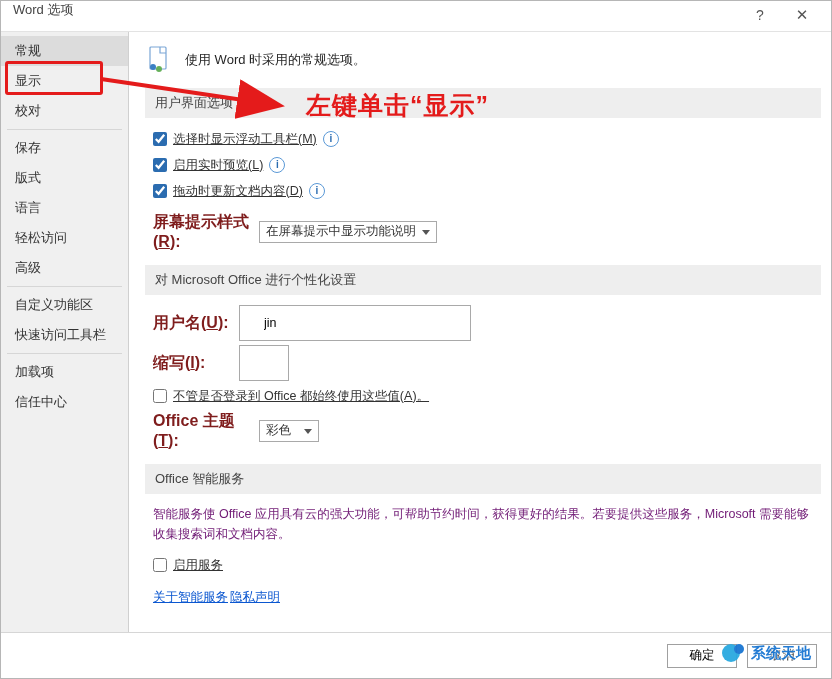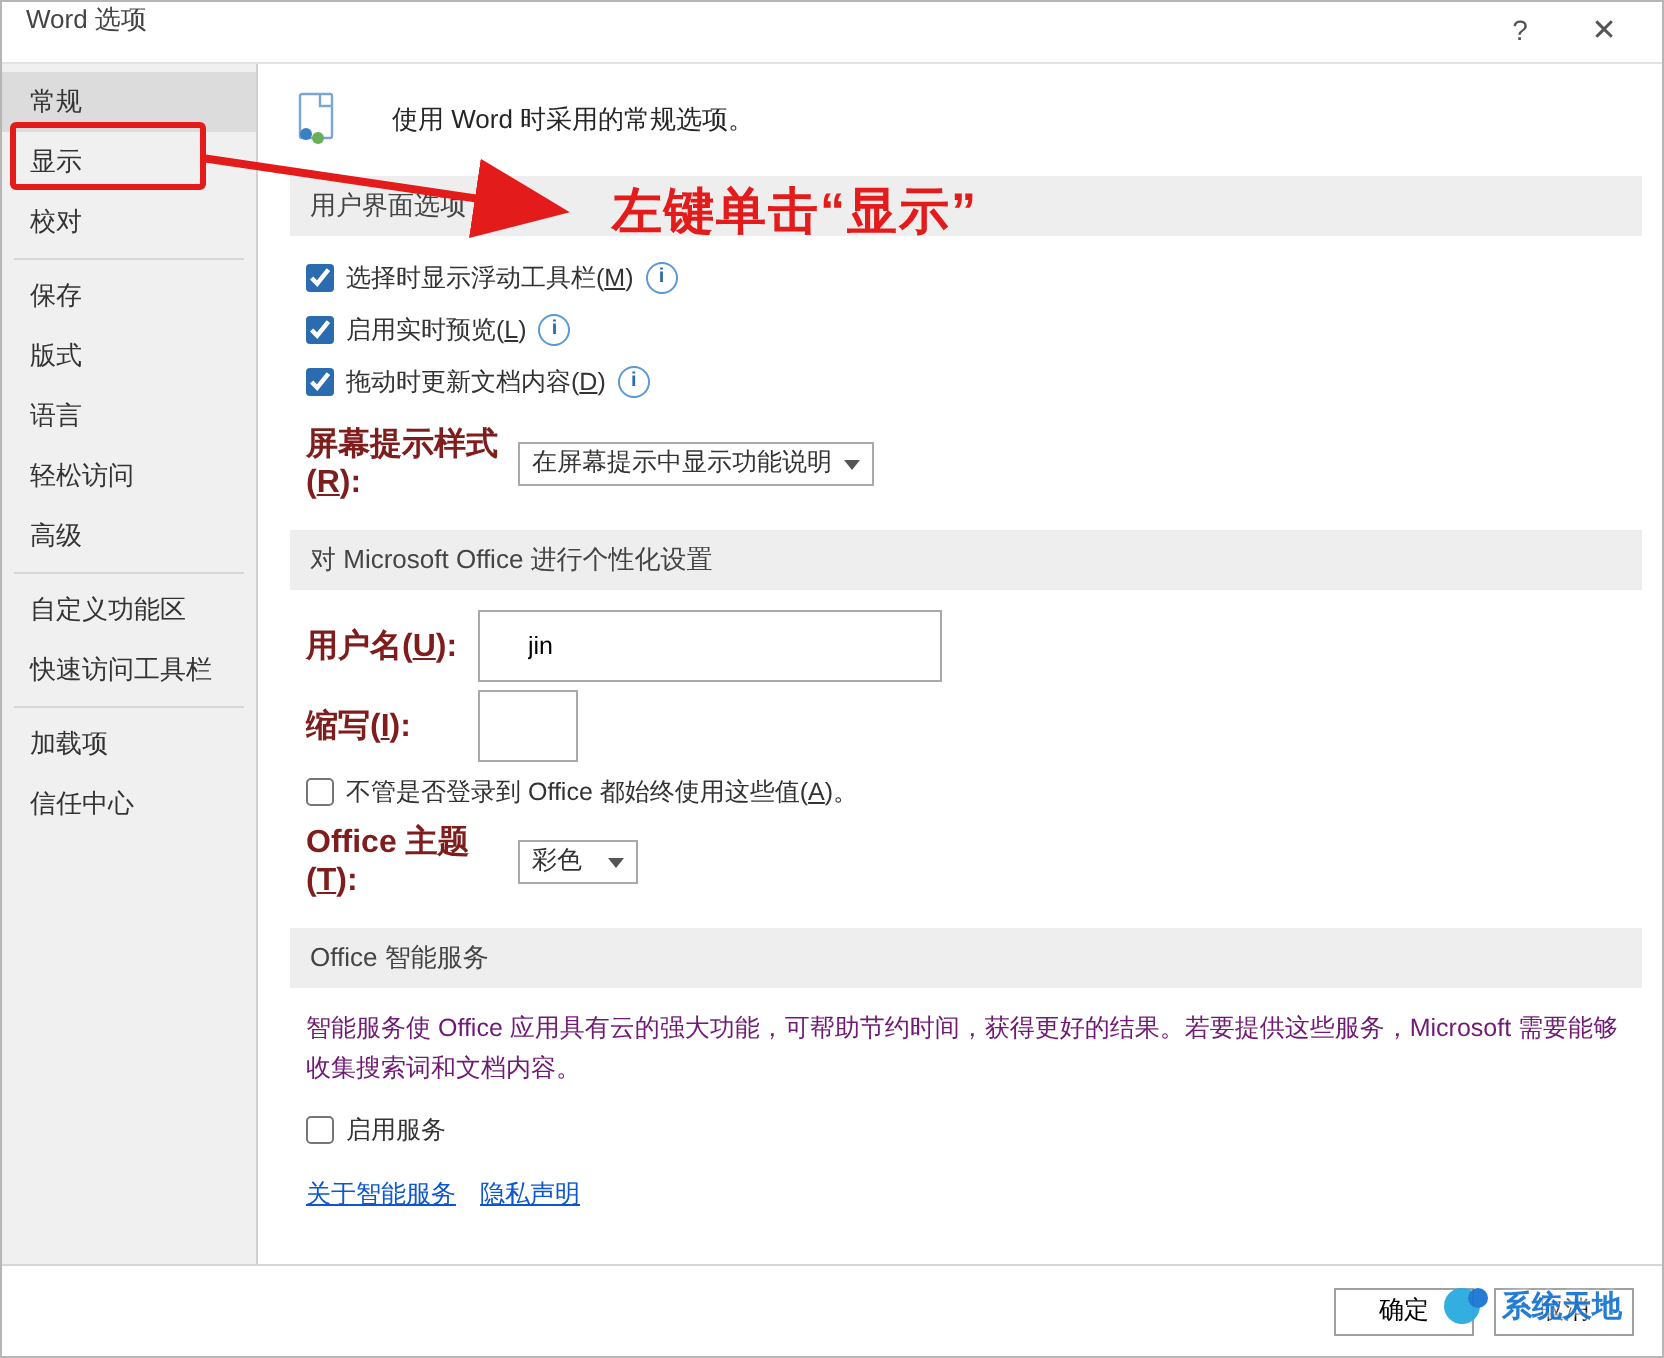--- a/index.html
+++ b/index.html
@@ -83,21 +83,21 @@
   }
   .content-inner {
     position: absolute;
     inset: 0;
     overflow-y: auto;
     padding: 14px 10px 0 16px;
   }
   .header-row {
     display: flex;
     align-items: center;
-    gap: 25px;
+    gap: 14px;
     margin: 0 0 14px 2px;
     font-size: 13px;
     color: #262626;
   }
   .header-row .icon {
     width: 24px;
     height: 28px;
     position: relative;
   }
   
@@ -109,21 +109,21 @@
     margin-bottom: 10px;
   }
   .row {
     display: flex;
     align-items: center;
     gap: 6px;
     margin: 4px 0 4px 8px;
     min-height: 22px;
     font-size: 12.5px;
   }
-  .row label { display: flex; align-items: center; gap: 6px; cursor: default; }
+  .row label { display: flex; align-items: center; gap: 6px; cursor: default; text-decoration: underline; }
   .hot { text-decoration: underline; }
   .info-icon {
     display: inline-flex;
     width: 14px;
     height: 14px;
     border: 1px solid #5a98d6;
     border-radius: 50%;
     color: #2b6cb0;
     font-size: 10px;
     align-items: center;
@@ -365,21 +365,21 @@
         </div>
 
         <div class="section-bar">Office 智能服务</div>
         <div class="paragraph">智能服务使 Office 应用具有云的强大功能，可帮助节约时间，获得更好的结果。若要提供这些服务，Microsoft 需要能够收集搜索词和文档内容。</div>
         <div class="row">
           <label>
             <input type="checkbox" style="">
             <span>启用服务</span>
           </label>
         </div>
-        <div class="row" style="margin:10px 0 35px 8px; gap:12px;align-items:center;">
+        <div class="row" style="margin:10px 0 35px 8px; gap:2px;align-items:center;">
           <span class="link">关于智能服务</span>
           <span class="link">隐私声明</span>
         </div>
 
         <div class="section-bar">启动选项</div>
         <div class="row" style="margin-top:12px;">
           <span>选择希望 Word 默认情况下打开扩展名:</span>
           <button class="btn-small"><span>默认程序...</span></button>
         </div>
 

